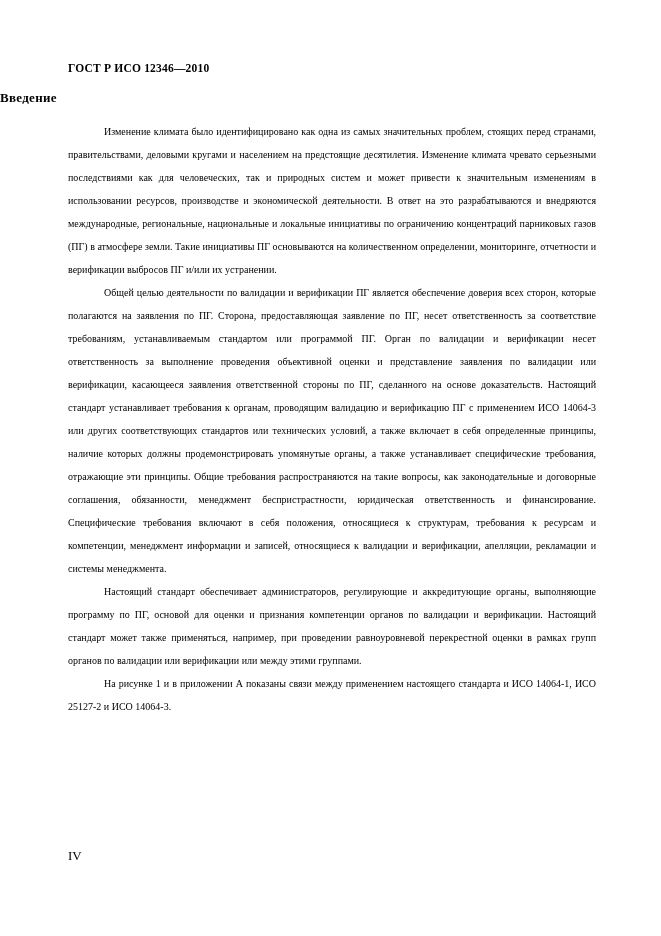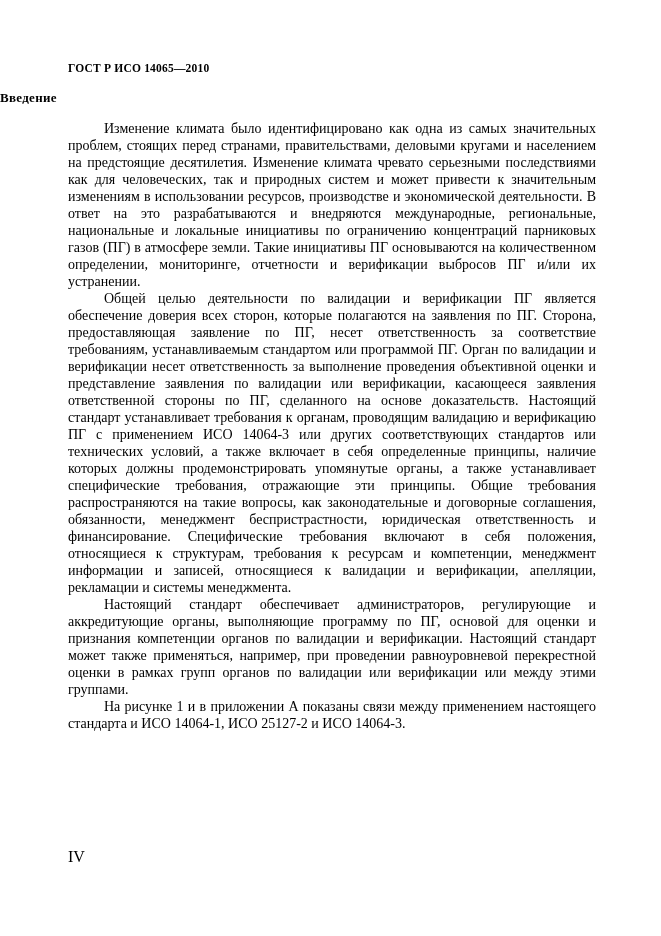--- a/index.html
+++ b/index.html
@@ -46,43 +46,43 @@
     letter-spacing: 0.3px;
   }
   .body-block {
     position: absolute;
     left: 68px;
     top: 120px;
     width: 528px;
   }
   .para {
     font-family: "Liberation Serif", serif;
-    font-size: 14px;
-    line-height: 17px;
+    font-size: 10px;
+    line-height: 23px;
     text-align: justify;
     text-indent: 36px;
     margin: 0 0 0 0;
     hyphens: manual;
     -webkit-hyphens: manual;
   }
   .page-number {
     position: absolute;
     left: 68px;
     top: 848px;
     font-family: "Liberation Serif", serif;
-    font-size: 16px;
+    font-size: 13px;
     text-align: right;
   }
 </style>
 </head>
 <body>
 
 <div class="page">
 
-  <div class="doc-header">ГОСТ Р ИСО 14065—2010</div>
+  <div class="doc-header">ГОСТ Р ИСО 12346—2010</div>
 
   <div class="doc-title">Введение</div>
 
   <div class="body-block">
     <p class="para">Изменение климата было идентифицировано как одна из самых значительных проблем, стоящих перед странами, правительствами, деловыми кругами и населением на предстоящие десятилетия. Изменение климата чревато серьезными последствиями как для человеческих, так и природных систем и может привести к значительным изменениям в использовании ресурсов, производстве и экономической деятельности. В ответ на это разрабатываются и внедряются международные, региональные, национальные и локальные инициативы по ограничению концентраций парниковых газов (ПГ) в атмосфере земли. Такие инициативы ПГ основываются на количественном определении, мониторинге, отчетности и верификации выбросов ПГ и/или их устранении.</p>
     <p class="para">Общей целью деятельности по валидации и верификации ПГ является обеспечение доверия всех сторон, которые полагаются на заявления по ПГ. Сторона, предоставляющая заявление по ПГ, несет ответственность за соответствие требованиям, устанавливаемым стандартом или программой ПГ. Орган по валидации и верификации несет ответственность за выполнение проведения объективной оценки и представление заявления по валидации или верификации, касающееся заявления ответственной стороны по ПГ, сделанного на основе доказательств. Настоящий стандарт устанавливает требования к органам, проводящим валидацию и верификацию ПГ с применением ИСО 14064-3 или других соответствующих стандартов или технических условий, а также включает в себя определенные принципы, наличие которых должны продемонстрировать упомянутые органы, а также устанавливает специфические требования, отражающие эти принципы. Общие требования распространяются на такие вопросы, как законодательные и договорные соглашения, обязанности, менеджмент беспристрастности, юридическая ответственность и финансирование. Специфические требования включают в себя положения, относящиеся к структурам, требования к ресурсам и компетенции, менеджмент информации и записей, относящиеся к валидации и верификации, апелляции, рекламации и системы менеджмента.</p>
     <p class="para">Настоящий стандарт обеспечивает администраторов, регулирующие и аккредитующие органы, выполняющие программу по ПГ, основой для оценки и признания компетенции органов по валидации и верификации. Настоящий стандарт может также применяться, например, при проведении равноуровневой перекрестной оценки в рамках групп органов по валидации или верификации или между этими группами.</p>
     <p class="para">На рисунке 1 и в приложении А показаны связи между применением настоящего стандарта и ИСО 14064-1, ИСО 25127-2 и ИСО 14064-3.</p>
   </div>
 

